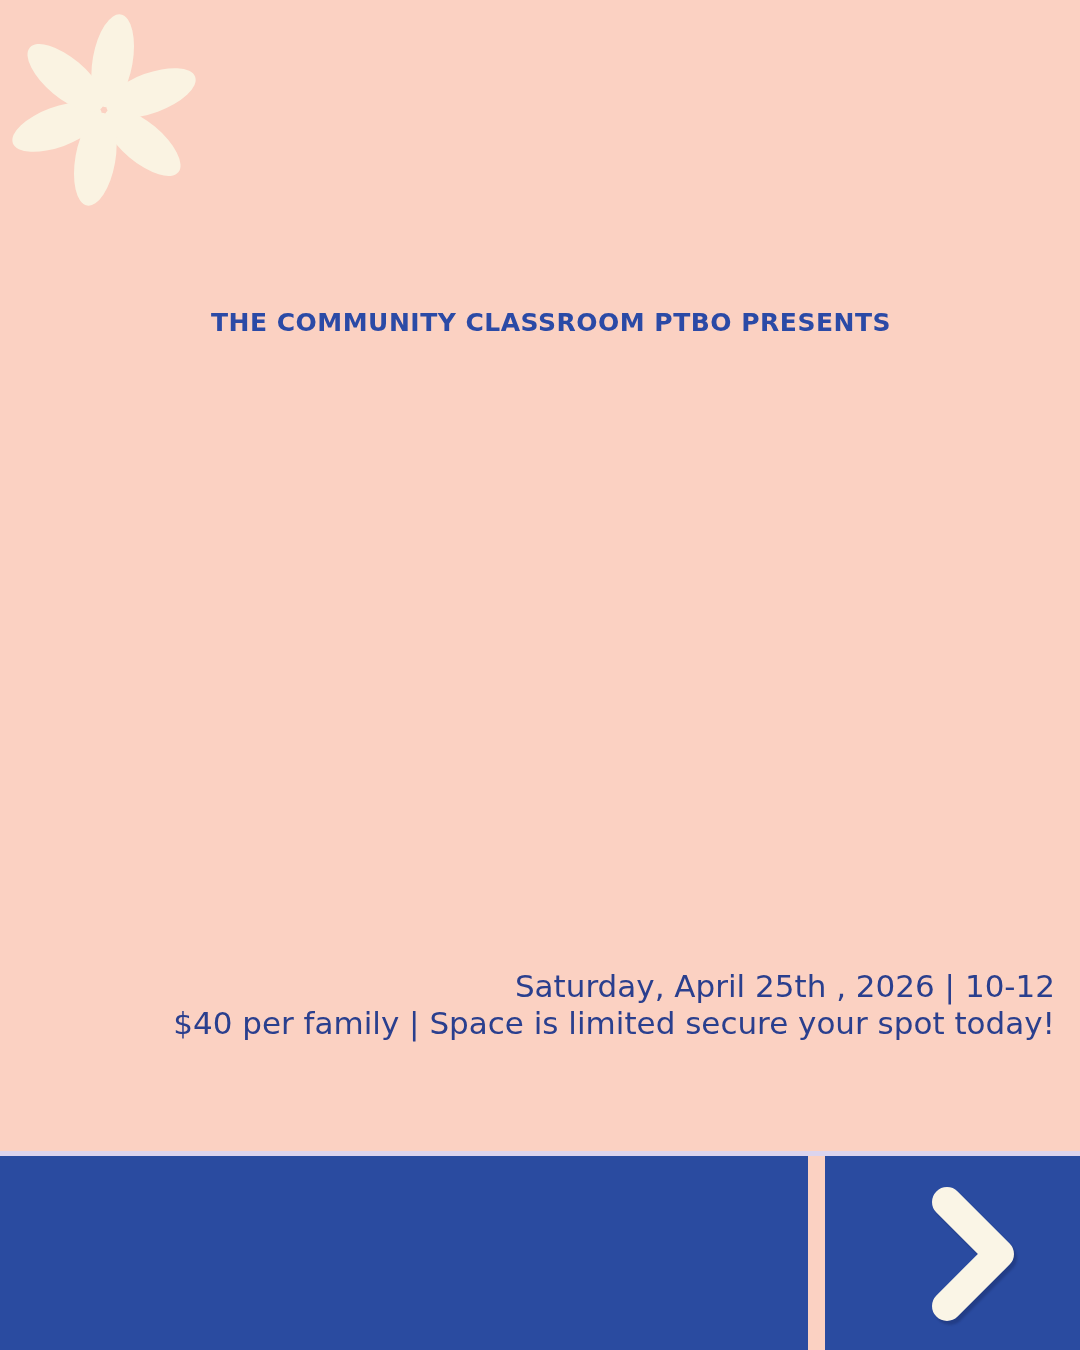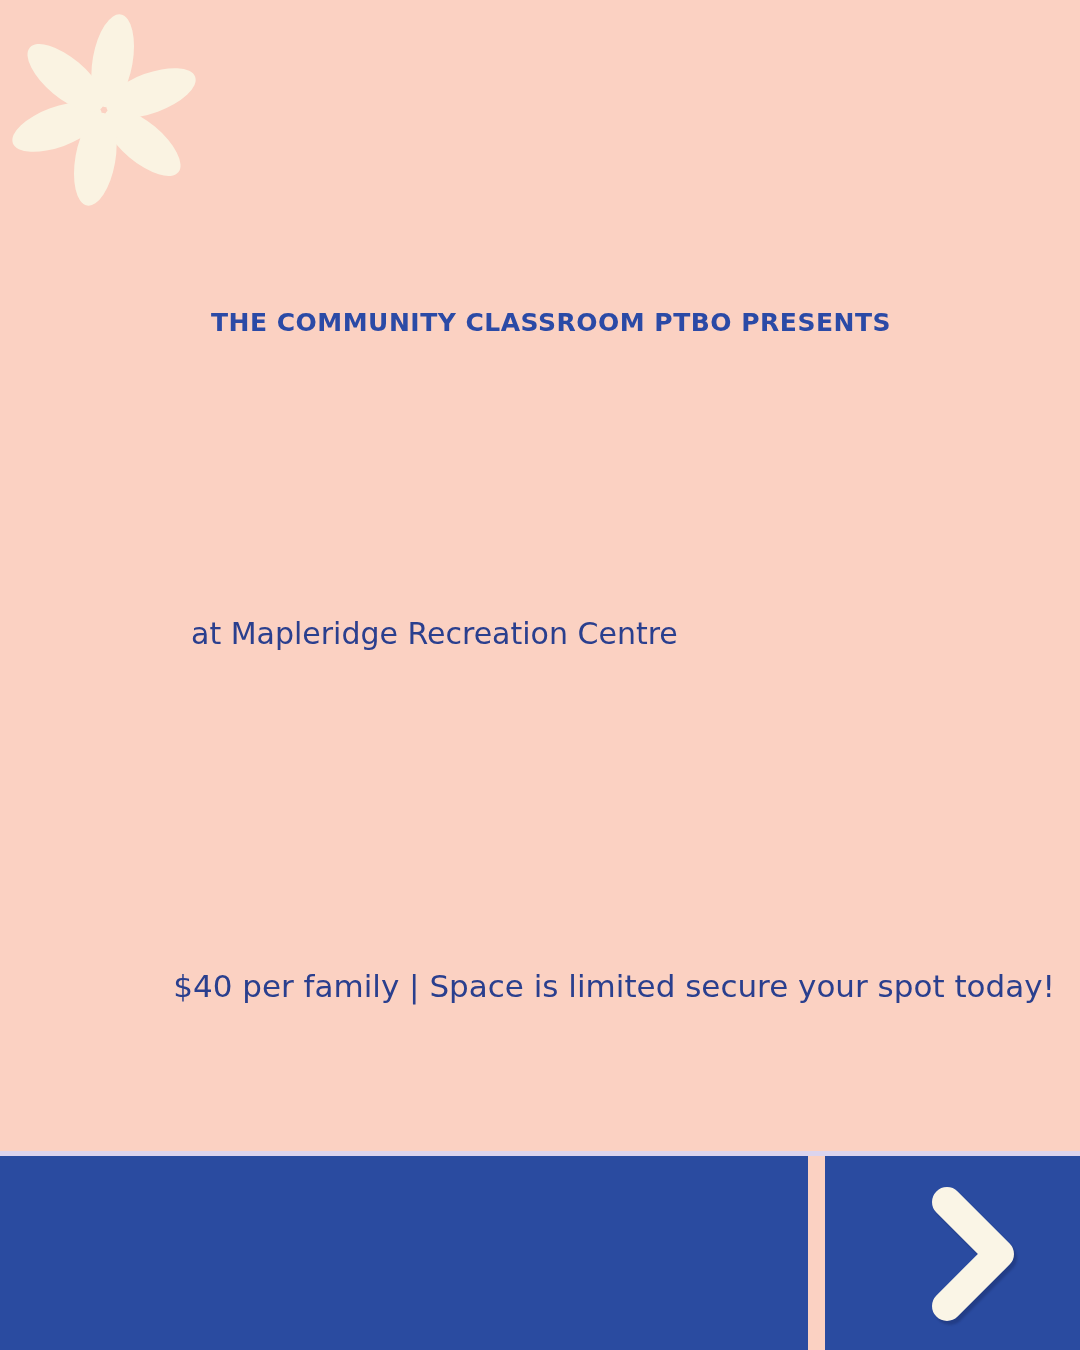--- a/index.html
+++ b/index.html
@@ -120,23 +120,23 @@
           <ellipse cx="0" cy="-50" rx="20" ry="47" fill="#FAF3E2"></ellipse>
         </g>
     </g>
   </svg>
 
   <div class="kicker">THE COMMUNITY CLASSROOM PTBO PRESENTS</div>
 
   <h1 class="title" style="margin:0">
   </h1>
 
-  <div class="venue">at Mapleridge Recreation Centre</div>
 
   <div class="details">
+    <span class="detail-line">Saturday, April 25th , 2026 | 10-12</span>
     <span class="detail-line">$40 per family | Space is limited secure your spot today!</span>
   </div>
 
   <div class="lavender-divider"></div>
   <div class="footer-bar-left"></div>
   <div class="footer-bar-right">
     <svg class="chevron-svg" width="110" height="140" viewBox="0 0 110 140" aria-hidden="true">
       <polyline points="22,18 74,70 22,122" fill="none" stroke="#FAF5E6" stroke-width="30" stroke-linecap="round" stroke-linejoin="round"></polyline>
     </svg>
   </div>

